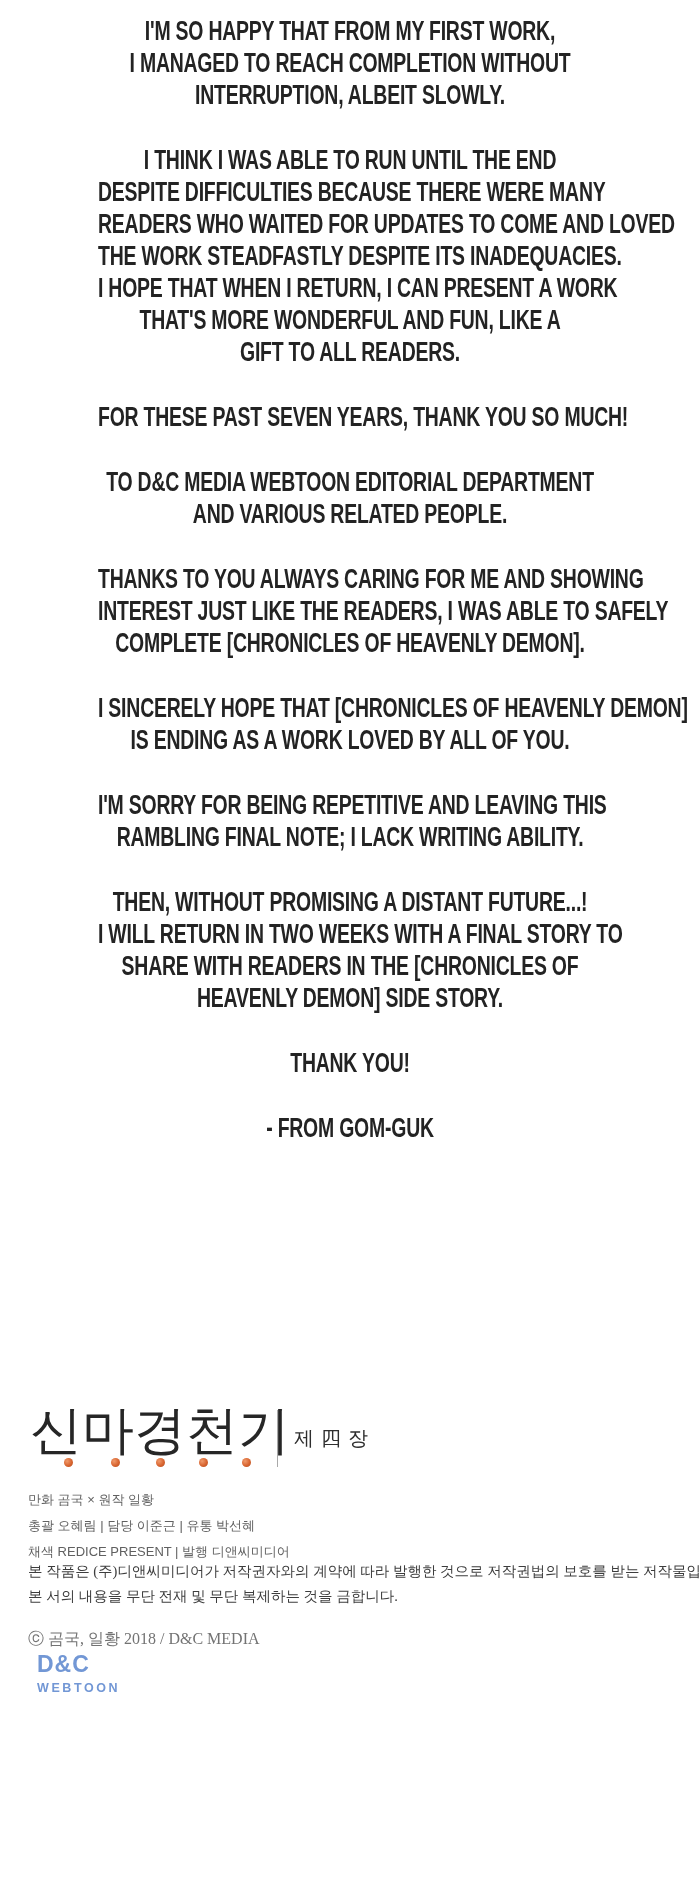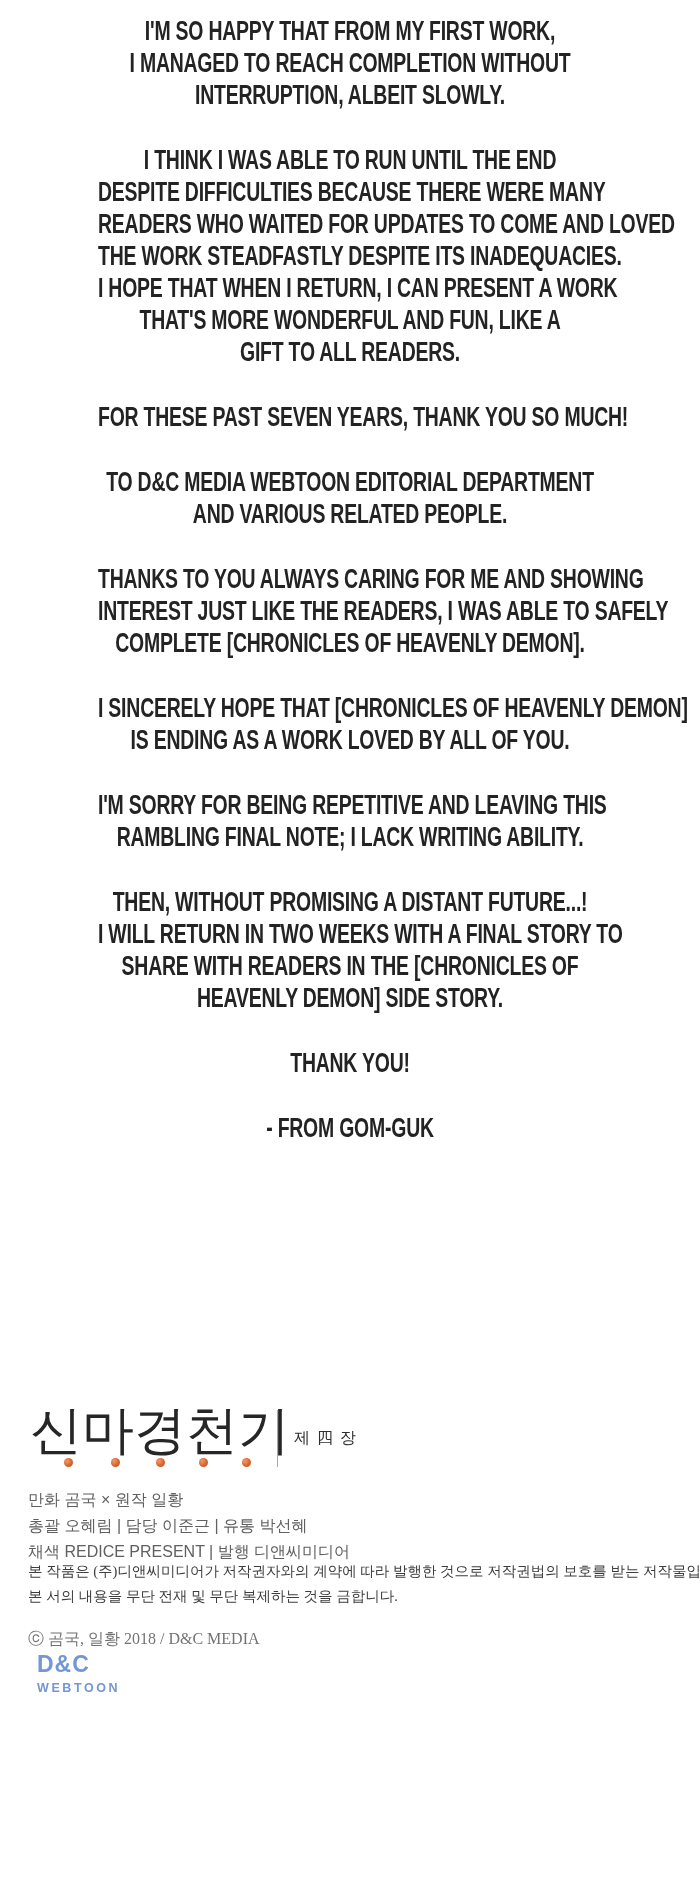--- a/index.html
+++ b/index.html
@@ -41,25 +41,25 @@
   .dot:nth-child(3){left:156px;}
   .dot:nth-child(4){left:199px;}
   .dot:nth-child(5){left:242px;}
   .divider{
     position:absolute;left:277px;top:1410px;width:1px;height:57px;
     background:#a9a9a9;
   }
   .chapter{
     position:absolute;left:294px;top:1423px;
     font-family:"DejaVu Serif","Liberation Serif",serif;
-    font-size:16px;line-height:30px;letter-spacing:7px;color:#2e2e2e;white-space:nowrap;
+    font-size:20px;line-height:30px;letter-spacing:7px;color:#2e2e2e;white-space:nowrap;
   }
   .credits{
     position:absolute;left:28px;top:1487px;
-    font-size:16px;line-height:26px;color:var(--muted,#606060);white-space:nowrap;
+    font-size:13px;line-height:26px;color:var(--muted,#606060);white-space:nowrap;
   }
   .legal{
     position:absolute;left:28px;top:1559px;
     font-family:"Liberation Serif","DejaVu Serif",serif;
     font-size:14.5px;line-height:25px;color:var(--legal,#3d3d3d);white-space:nowrap;
   }
   .copyright{
     position:absolute;left:28px;top:1629px;
     font-family:Liberation Serif, serif;
     font-size:16px;line-height:20px;color:#737373;white-space:nowrap;

